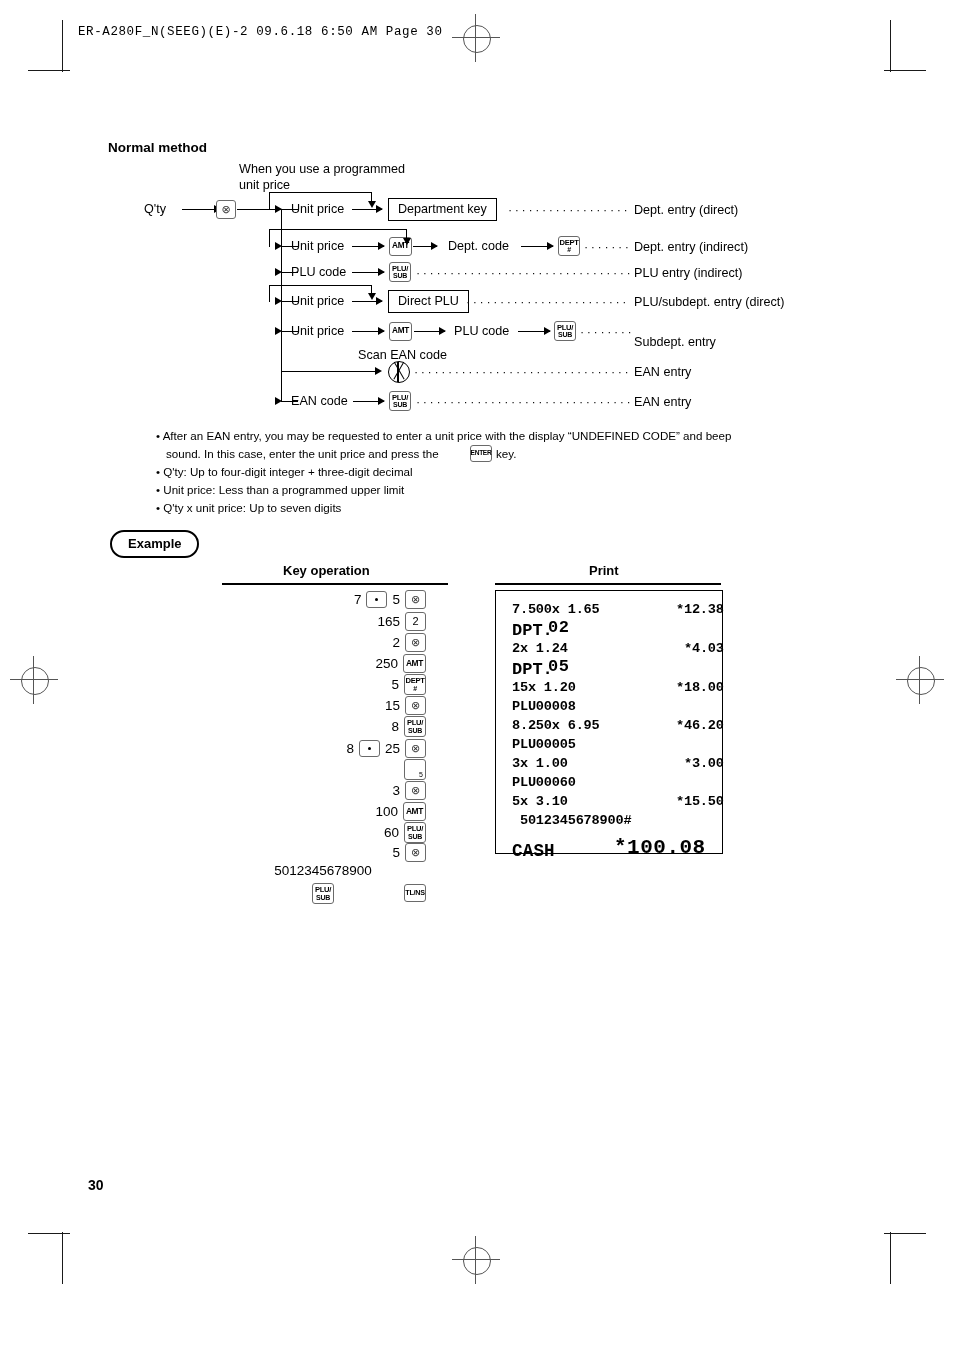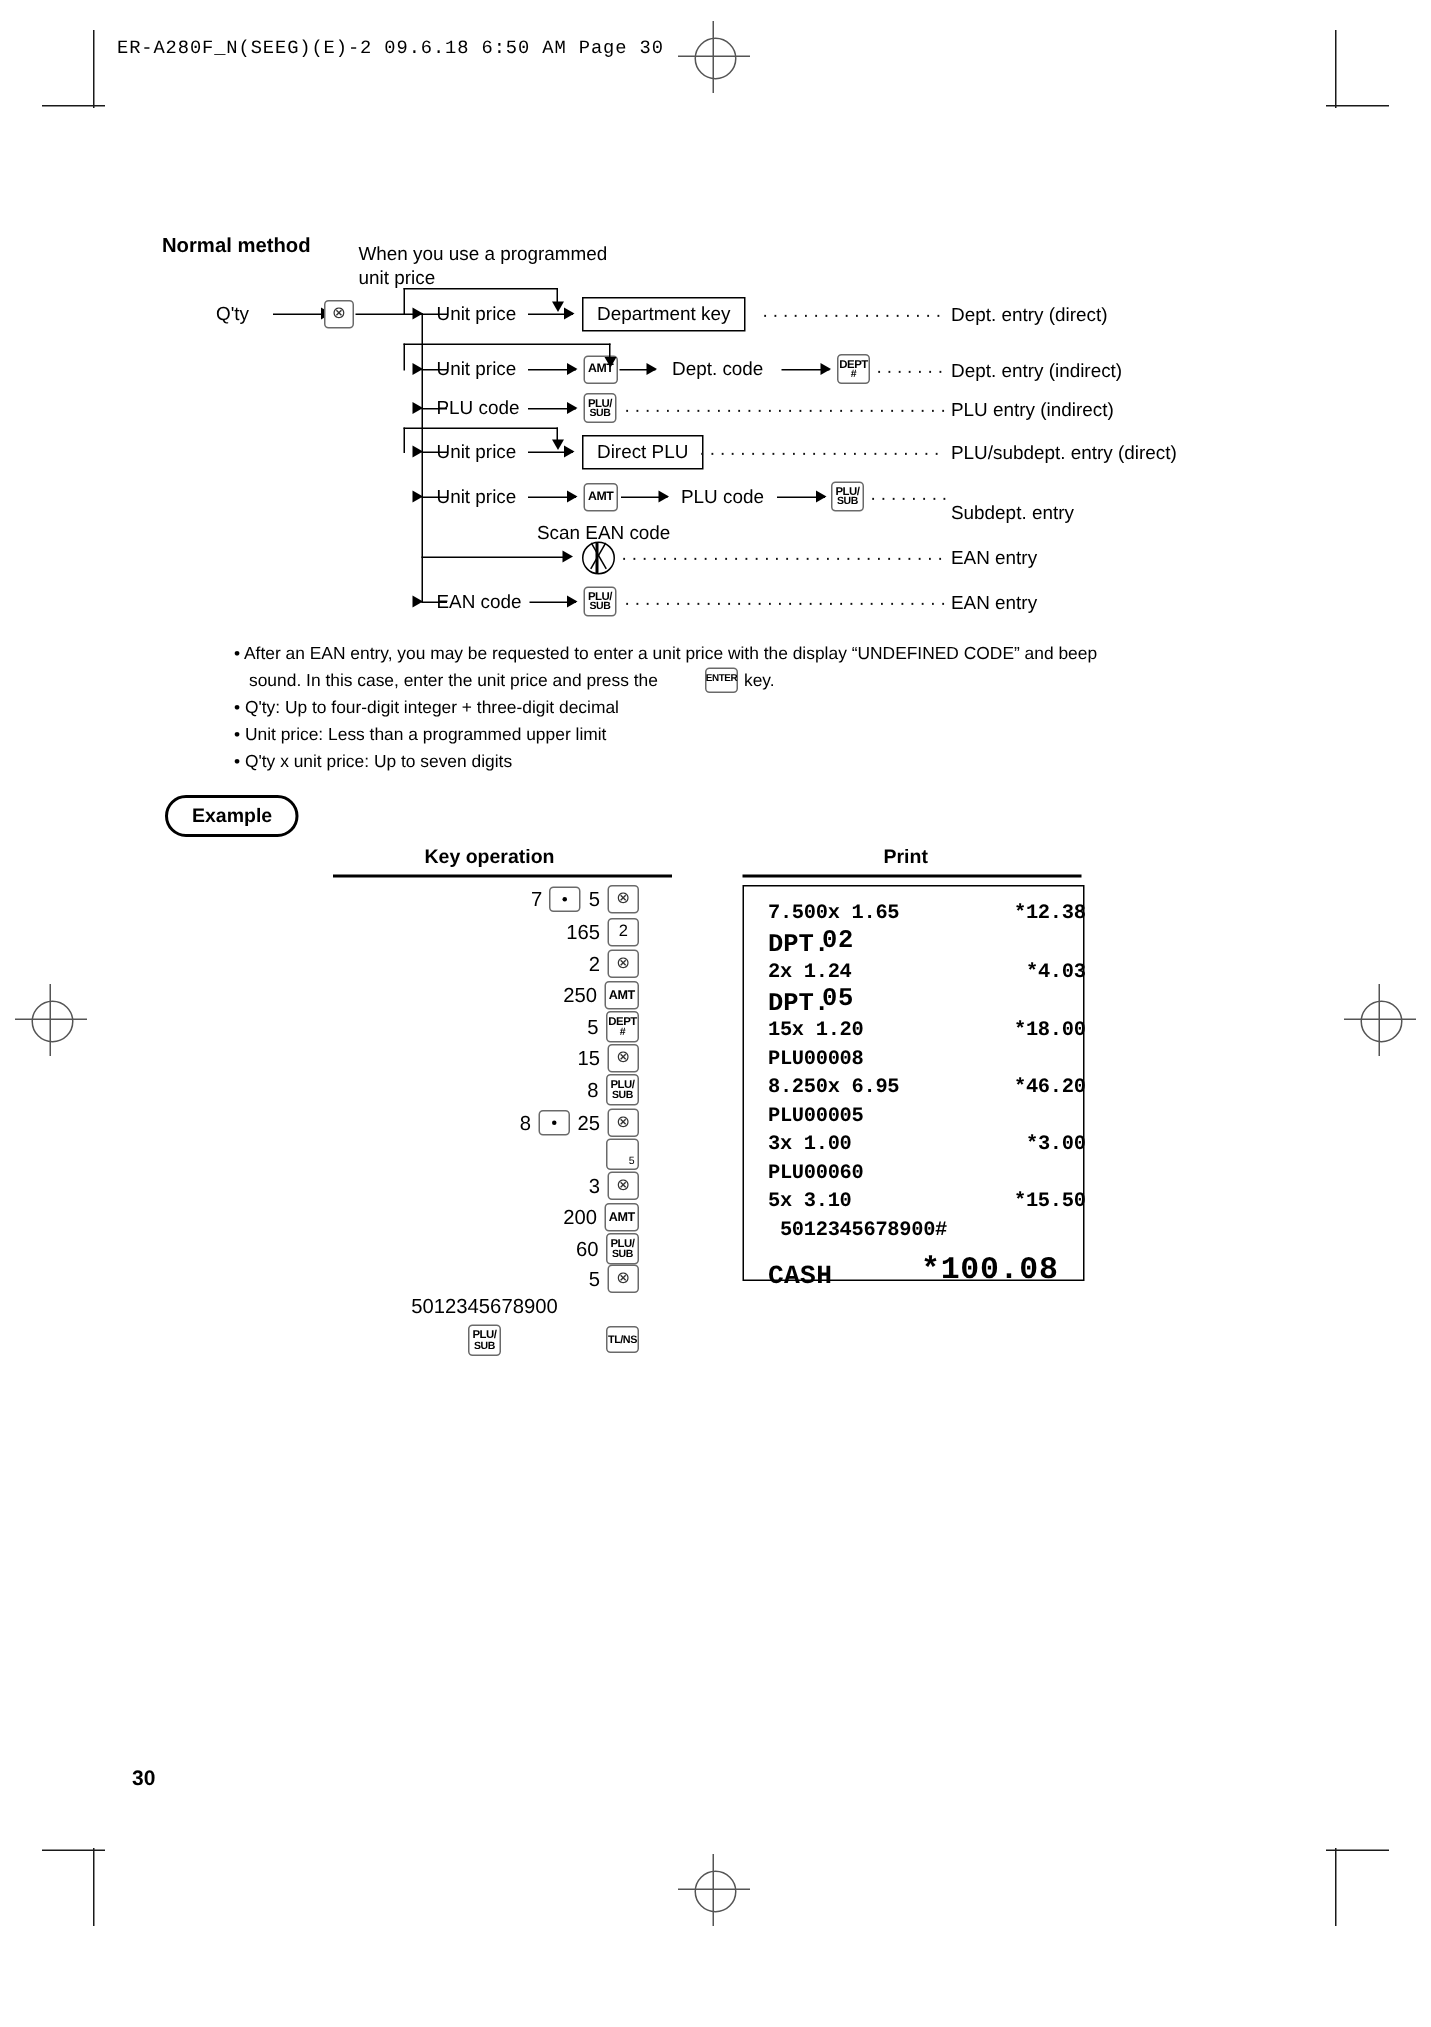--- a/index.html
+++ b/index.html
@@ -14,21 +14,21 @@
   .regmark .rc{position:absolute;border:1px solid #555;border-radius:50%;
        width:26px;height:26px;left:11px;top:11px;background:transparent;}
   .regmark .rv{position:absolute;width:1px;height:48px;background:#555;left:23px;top:0;}
   .regmark .rh{position:absolute;height:1px;width:48px;background:#555;top:23px;left:0;}
 
   
   .hdr{font-family:"Liberation Mono",monospace;font-size:12.5px;letter-spacing:.6px;
        white-space:nowrap;}
 
   
-  .sec-title{font-size:13.5px;font-weight:bold;margin-top:16px;}
+  .sec-title{font-size:13.5px;font-weight:bold;}
   .note{font-size:11.6px;line-height:15.5px;}
 
   
   #diagram{position:absolute;left:0;top:0;width:954px;height:430px;}
   .dlabel{position:absolute;font-size:12.6px;white-space:nowrap;}
   .rlabel{position:absolute;font-size:12.6px;white-space:nowrap;}
   .line{position:absolute;background:#000;}
   .hl{height:1.4px;}
   .vl{width:1.4px;}
   .arrowR{position:absolute;width:0;height:0;border-top:4px solid transparent;
@@ -339,21 +339,21 @@
 </div>
 
 <div class="oprow" style="left:248px;top:781px;width:178px;">
   <span class="num">3</span>
   <span class="kcc one" style="width:21px;height:19px;">
       <span class="xg">⊗</span>
     </span>
 </div>
 
 <div class="oprow" style="left:248px;top:802px;width:178px;">
-  <span class="num">200</span>
+  <span class="num">100</span>
   <span class="kcc one" style="width:23px;height:19px;">
       <span class="t1">AMT</span>
     </span>
 </div>
 
 <div class="oprow" style="left:248px;top:822px;width:178px;">
   <span class="num">60</span>
   <span class="kcc" style="width:22px;height:21px;">
       <span class="t1">PLU/</span>
       <span class="t2">SUB</span>

